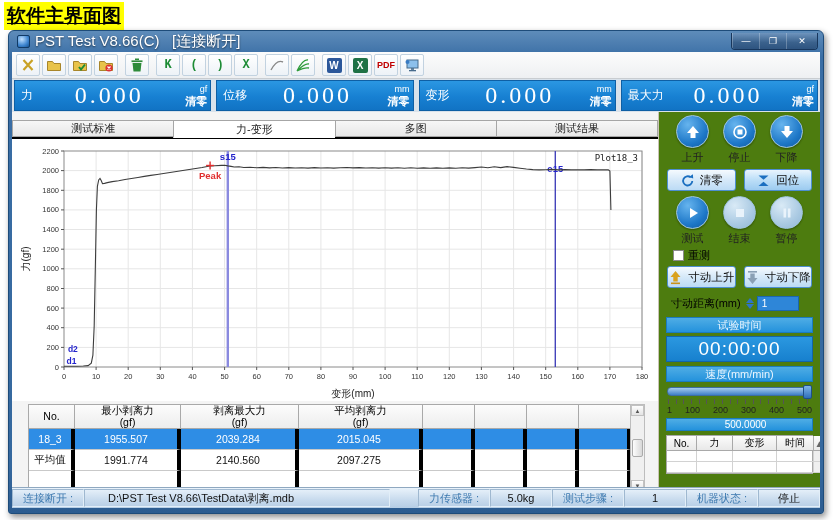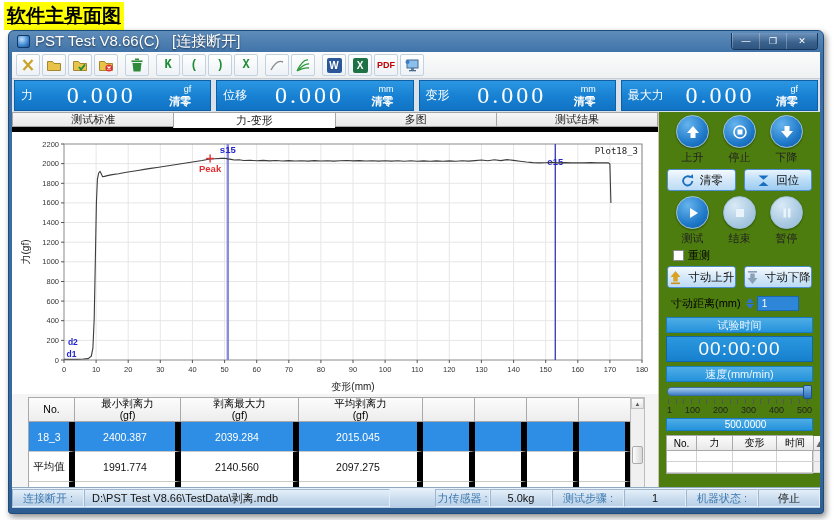--- a/index.html
+++ b/index.html
@@ -44,46 +44,46 @@
              display: flex; align-items: center; justify-content: center; }
   .pdftxt { color: #C00000; font-weight: bold; font-size: 9px; font-family: "Liberation Sans", sans-serif; }
 
   
   .displays { height: 33px; background: #D9E2EB; display: flex; gap: 5px; padding: 1px 2px; }
   .disp { flex: 1; background: linear-gradient(#2B97E2, #1780D2 55%, #1173C4);
           border: 1px solid #0E5FA4; display: flex; align-items: center; color: #fff; }
   .disp-label { font-size: 12px; padding-left: 6px; white-space: nowrap; }
   .disp-value { flex: 1; text-align: center; font-family: "Liberation Serif", serif;
                 font-size: 24px; letter-spacing: 3px; }
-  .disp-right { display: flex; flex-direction: column; align-items: flex-end; padding-right: 19px; line-height: 1; }
+  .disp-right { display: flex; flex-direction: column; align-items: flex-end; padding-right: 3px; line-height: 1; }
   .disp-unit { font-size: 9px; margin-bottom: 2px; }
   .disp-clear { font-size: 11px; font-weight: bold; cursor: pointer; }
 
   
   .content { flex: 1; display: flex; overflow: hidden; }
   .leftcol { width: 646px; display: flex; flex-direction: column; background: #F4F4F4; }
 
-  .tabs { height: 20px; display: flex; border-bottom: 5px solid #000000; }
+  .tabs { height: 20px; display: flex; border-bottom: 2px solid #000000; margin-top: 8px; }
   .tab { flex: 1; display: flex; align-items: center; justify-content: center; font-size: 11px;
          background: linear-gradient(#F7F7F7, #E7E7E7); border: 1px solid #A6A6A6; border-right: none;
          color: #222; cursor: pointer; }
   .tab:last-child { border-right: 1px solid #A6A6A6; }
   .tab.active { background: #FFFFFF; border-bottom: 1px solid #FFF; margin-bottom: -1px; font-weight: normal; }
 
   .chartbox { height: 262px; background: #FFFFFF; padding: 2px 0 0 6px; }
 
   
   .rtable-wrap { margin: 3px 0 0 16px; font-size: 11px; }
   .rtable-row { display: flex; }
   .rt-grid { width: 602px; border-left: 1px solid #A9A9A9; border-top: 1px solid #A9A9A9; background: #fff; }
   .rt-head, .rt-r { display: grid; grid-template-columns: 46px 106px 118px 124px 52px 52px 52px 52px; }
   .rt-head > div { height: 24px; background: linear-gradient(#FCFCFC, #EDEDED); border-right: 1px solid #A9A9A9;
                    border-bottom: 1px solid #A9A9A9; display: flex; flex-direction: column;
                    align-items: center; justify-content: center; line-height: 1.05; font-size: 10.5px; }
-  .rt-r > div { height: 30px; border-right: 6px solid #000000; border-bottom: 1px solid #C9C9C9;
+  .rt-r > div { height: 21px; border-right: 4px solid #000000; border-bottom: 1px solid #C9C9C9;
                 display: flex; align-items: center; justify-content: center; font-size: 10.5px; color: #111; }
   .rt-r.sel > div { background: #2E8DE5; color: #fff; }
   .vscroll { width: 15px; background: #F0F0F0; border: 1px solid #BDBDBD; display: flex;
              flex-direction: column; align-items: center; justify-content: space-between; }
   .hscroll { width: 617px; height: 12px; background: #F0F0F0; border: 1px solid #BDBDBD;
              display: flex; align-items: center; justify-content: space-between; margin-top: 1px; }
   .sbtn { font-size: 6px; color: #555; width: 13px; height: 11px; display: flex; align-items: center;
           justify-content: center; background: linear-gradient(#FDFDFD,#E4E4E4); border: 1px solid #C2C2C2; }
   .hthumb { height: 9px; flex: 0 0 300px; margin-left: 2px; margin-right: auto;
             background: linear-gradient(#FDFDFD,#D8D8D8); border: 1px solid #ABABAB; border-radius: 2px; }
@@ -137,21 +137,21 @@
   .pt-r > div { height: 11px; border-right: 1px solid #D2D2D2; border-bottom: 1px solid #D2D2D2; }
   .pt-scroll { background: #EFEFEF; display: flex; align-items: center; justify-content: center; font-size: 6px; color: #666; }
 
   
   .statusbar { height: 21px; background: linear-gradient(#EAF3FB, #C7DAED 60%, #B5CDE5);
                border-top: 1px solid #8FA8C0; display: flex; align-items: stretch; font-size: 11px; }
   .seg { display: flex; align-items: center; justify-content: center; border: 1px solid;
          border-color: #9FB8D0 #E2EEF8 #E2EEF8 #9FB8D0; margin: 1px 0; }
   .seg.lab { color: #3E7AB0; }
   .seg.val { color: #111; }
-  .seg.path { justify-content: flex-start; padding-left: 7px; width: 306px; }
+  .seg.path { justify-content: flex-start; padding-left: 23px; width: 306px; }
   .spacer { flex: 1; }
 </style>
 </head>
 <body>
 
 <div class="heading">软件主界面图</div>
 
 <div class="window">
   <div class="titlebar">
     <span class="appicon"></span>
@@ -413,21 +413,21 @@
                     <span>平均剥离力</span>
                     <span>(gf)</span>
                   </div>
                 <div></div>
                   <div></div>
                   <div></div>
                   <div></div>
               </div>
               <div class="rt-r sel">
                 <div>18_3</div>
-                  <div>2400.387</div>
+                  <div>1955.507</div>
                 <div>2039.284</div>
                   <div>2015.045</div>
                 <div></div>
                   <div></div>
                   <div></div>
                   <div></div>
               </div>
               <div class="rt-r">
                 <div>平均值</div>
                   <div>1991.774</div>
@@ -614,21 +614,21 @@
 
         </div>
 
       </div>
     </div>
 
     <div class="statusbar">
       <span class="seg lab" style="width:72px">连接断开 :</span>
       <span class="seg val path">D:\PST Test V8.66\TestData\剥离.mdb</span>
       <span class="spacer"></span>
-      <span class="seg lab" style="width:55px">力传感器 :</span>
+      <span class="seg lab" style="width:72px">力传感器 :</span>
       <span class="seg val" style="width:62px">5.0kg</span>
       <span class="seg lab" style="width:72px">测试步骤 :</span>
       <span class="seg val" style="width:62px">1</span>
       <span class="seg lab" style="width:72px">机器状态 :</span>
       <span class="seg val" style="width:62px">停止</span>
     </div>
   </div>
 </div>
 
 </body></html>

